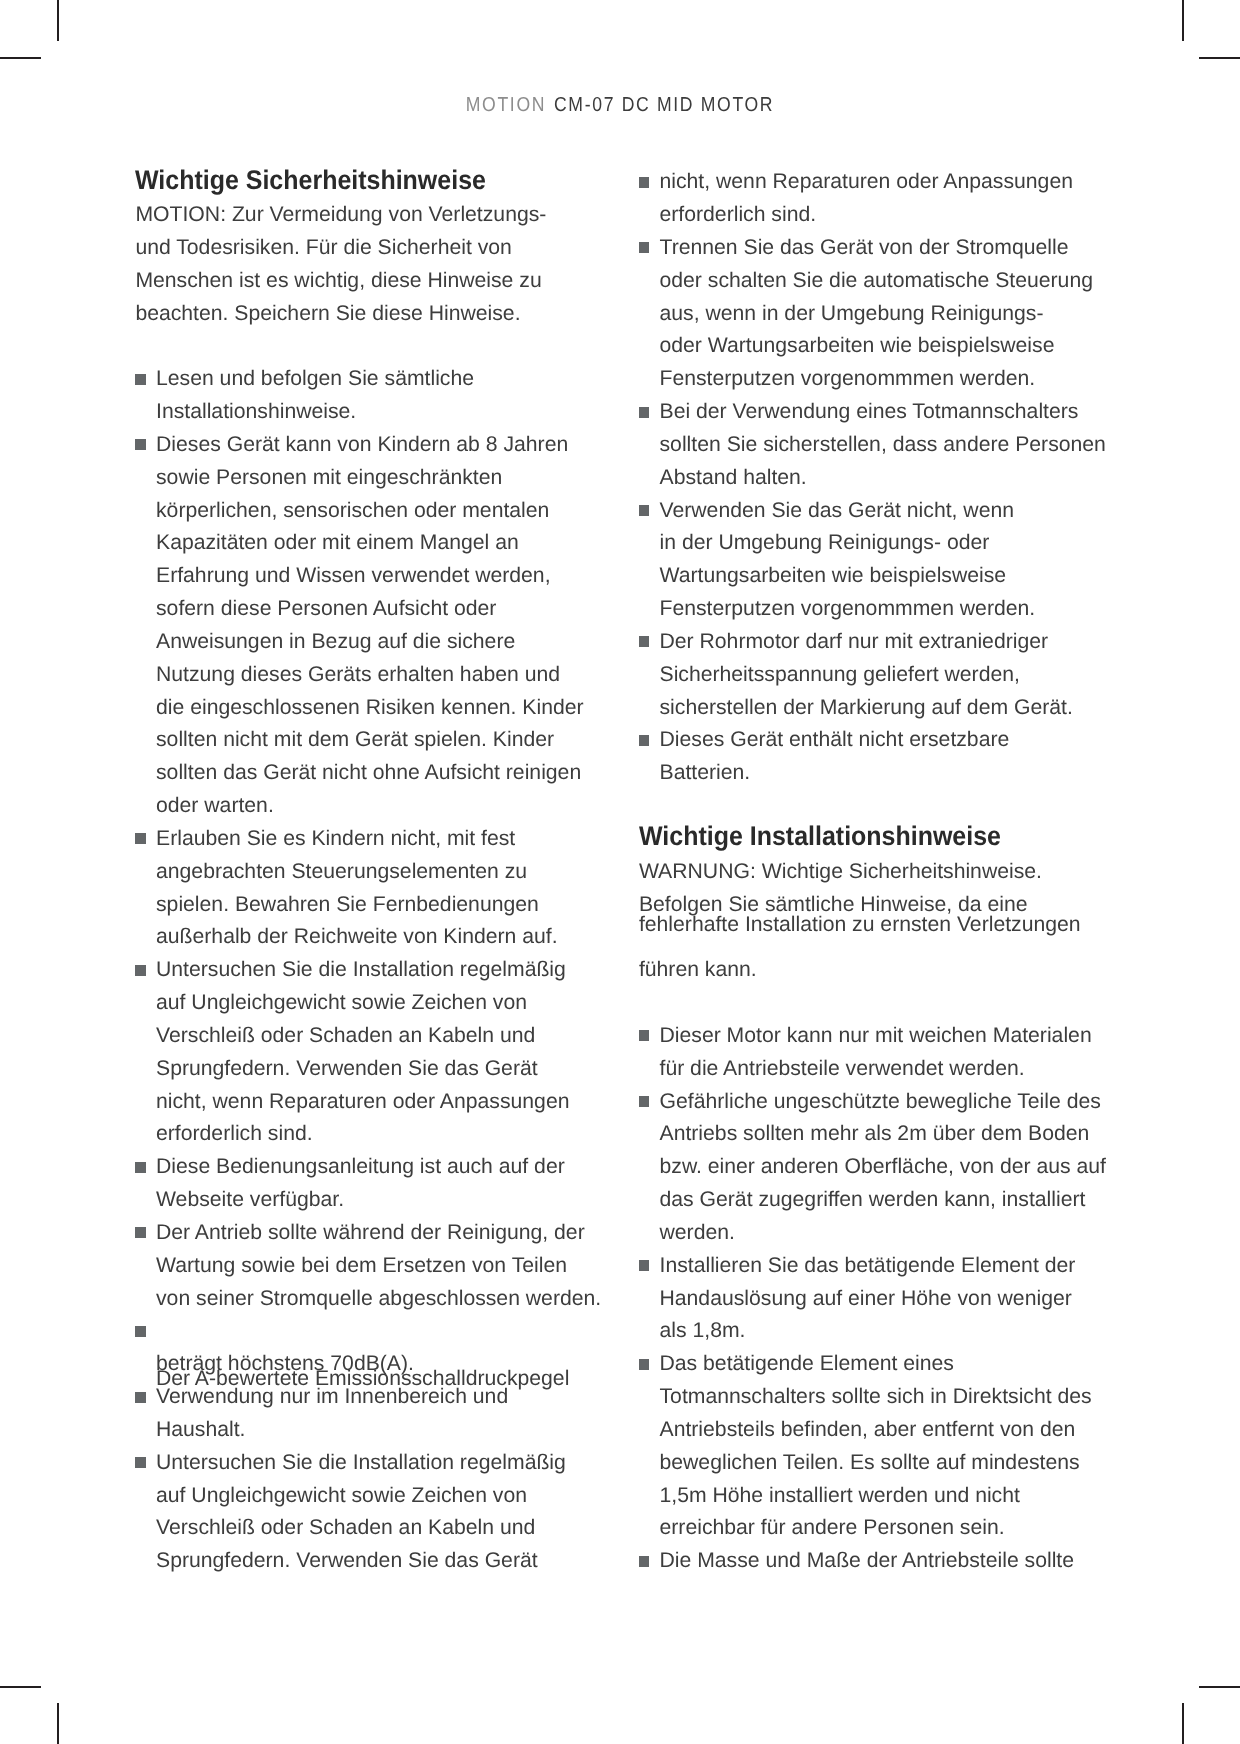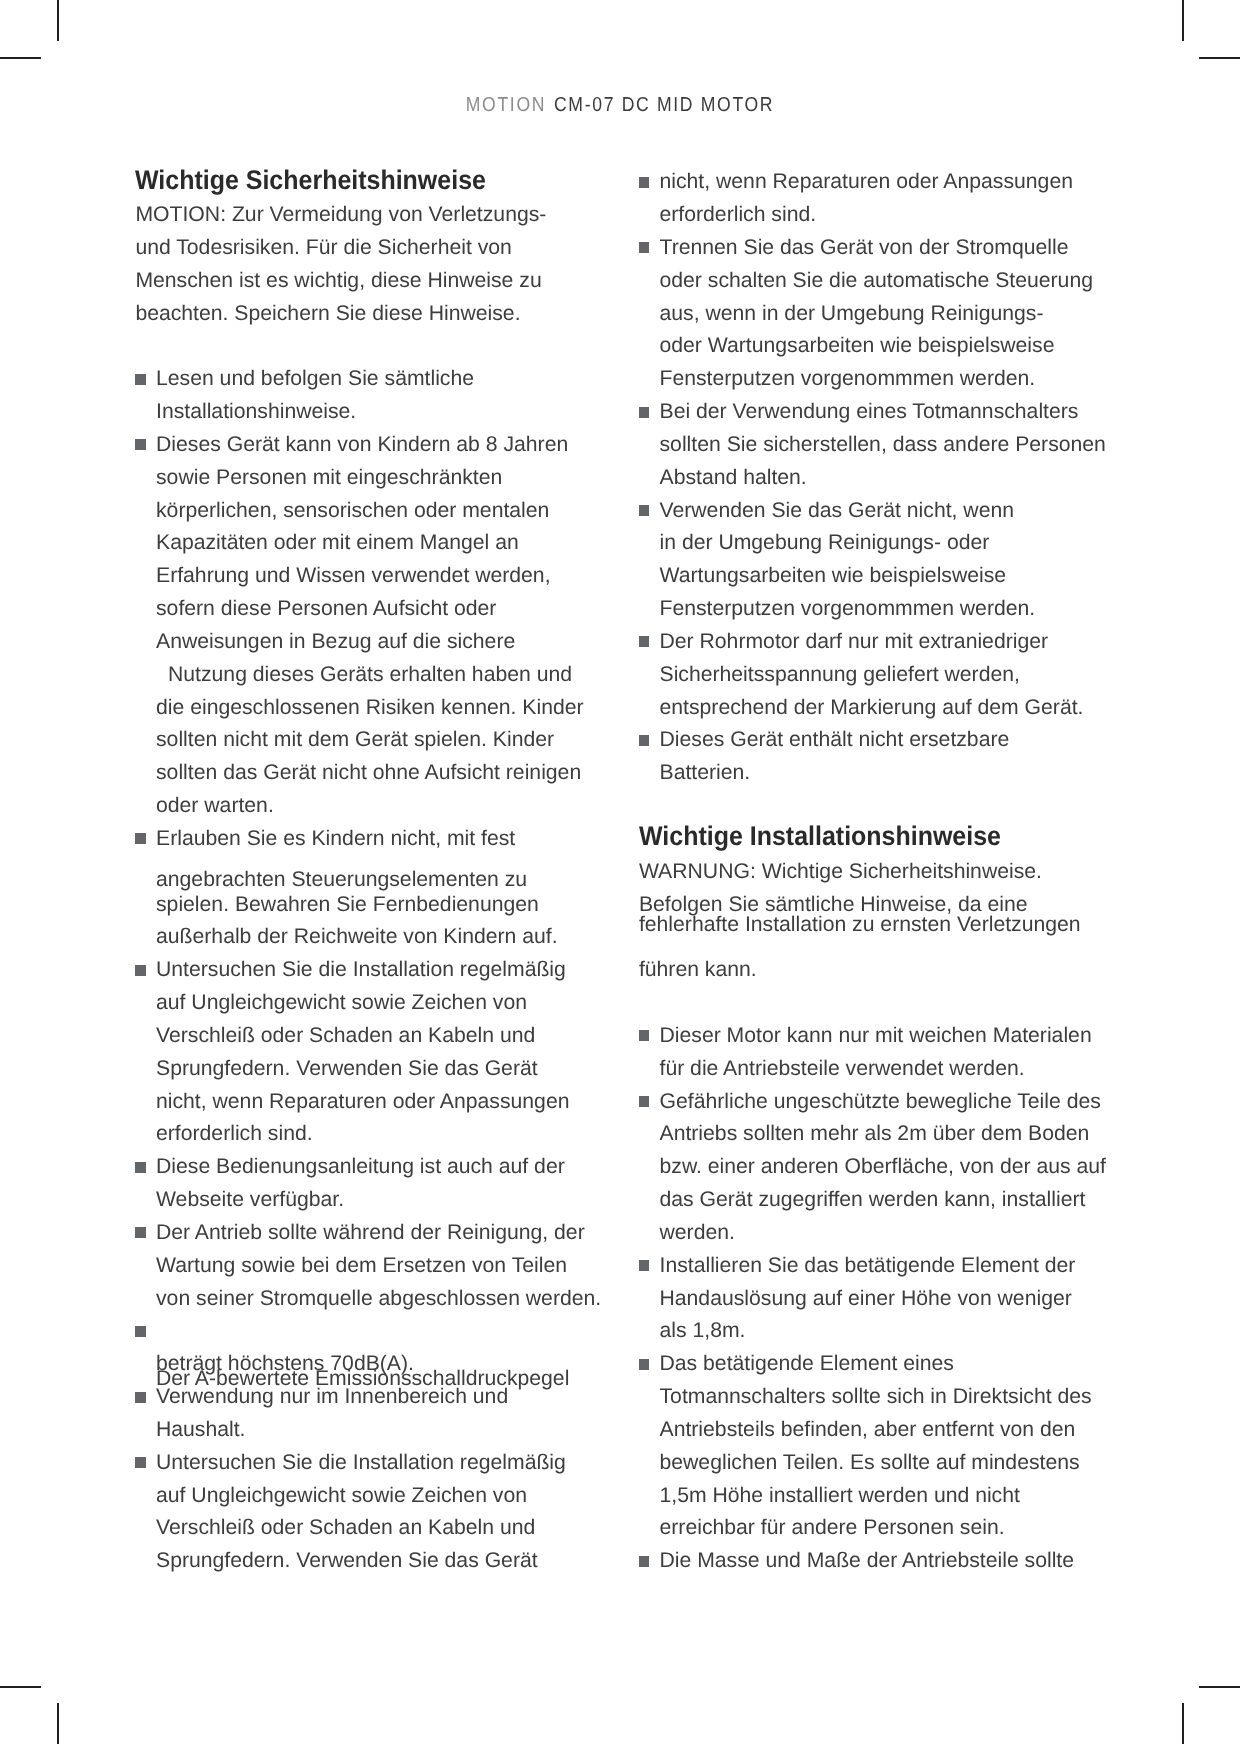--- a/index.html
+++ b/index.html
@@ -96,28 +96,28 @@
       <div class="bullet-marker" style="left: 135.4px; top: 373.78px;"></div>
       <div class="text-line" style="left: 156px; top: 400.11px;">Installationshinweise.</div>
       <div class="text-line" style="left: 156px; top: 432.94px;">Dieses Gerät kann von Kindern ab 8 Jahren</div>
       <div class="bullet-marker" style="left: 135.4px; top: 439.44px;"></div>
       <div class="text-line" style="left: 156px; top: 465.77px;">sowie Personen mit eingeschränkten</div>
       <div class="text-line" style="left: 156px; top: 498.6px;">körperlichen, sensorischen oder mentalen</div>
       <div class="text-line" style="left: 156px; top: 531.43px;">Kapazitäten oder mit einem Mangel an</div>
       <div class="text-line" style="left: 156px; top: 564.26px;">Erfahrung und Wissen verwendet werden,</div>
       <div class="text-line" style="left: 156px; top: 597.09px;">sofern diese Personen Aufsicht oder</div>
       <div class="text-line" style="left: 156px; top: 629.92px;">Anweisungen in Bezug auf die sichere</div>
-      <div class="text-line" style="left: 156px; top: 662.75px; margin-left: 12px;">Nutzung dieses Geräts erhalten haben und</div>
+      <div class="text-line" style="left: 156px; top: 662.75px;">Nutzung dieses Geräts erhalten haben und</div>
       <div class="text-line" style="left: 156px; top: 695.58px;">die eingeschlossenen Risiken kennen. Kinder</div>
       <div class="text-line" style="left: 156px; top: 728.41px;">sollten nicht mit dem Gerät spielen. Kinder</div>
       <div class="text-line" style="left: 156px; top: 761.24px;">sollten das Gerät nicht ohne Aufsicht reinigen</div>
       <div class="text-line" style="left: 156px; top: 794.07px;">oder warten.</div>
       <div class="text-line" style="left: 156px; top: 826.9px;">Erlauben Sie es Kindern nicht, mit fest</div>
       <div class="bullet-marker" style="left: 135.4px; top: 833.4px;"></div>
-      <div class="text-line" style="left: 156px; top: 859.73px; margin-top: 8px;">angebrachten Steuerungselementen zu</div>
+      <div class="text-line" style="left: 156px; top: 859.73px;">angebrachten Steuerungselementen zu</div>
       <div class="text-line" style="left: 156px; top: 892.56px;">spielen. Bewahren Sie Fernbedienungen</div>
       <div class="text-line" style="left: 156px; top: 925.39px;">außerhalb der Reichweite von Kindern auf.</div>
       <div class="text-line" style="left: 156px; top: 958.22px;">Untersuchen Sie die Installation regelmäßig</div>
       <div class="bullet-marker" style="left: 135.4px; top: 964.72px;"></div>
       <div class="text-line" style="left: 156px; top: 991.05px;">auf Ungleichgewicht sowie Zeichen von</div>
       <div class="text-line" style="left: 156px; top: 1023.88px;">Verschleiß oder Schaden an Kabeln und</div>
       <div class="text-line" style="left: 156px; top: 1056.71px;">Sprungfedern. Verwenden Sie das Gerät</div>
       <div class="text-line" style="left: 156px; top: 1089.54px;">nicht, wenn Reparaturen oder Anpassungen</div>
       <div class="text-line" style="left: 156px; top: 1122.37px;">erforderlich sind.</div>
       <div class="text-line" style="left: 156px; top: 1155.2px;">Diese Bedienungsanleitung ist auch auf der</div>
@@ -154,21 +154,21 @@
       <div class="text-line" style="left: 659.5px; top: 432.94px;">sollten Sie sicherstellen, dass andere Personen</div>
       <div class="text-line" style="left: 659.5px; top: 465.77px;">Abstand halten.</div>
       <div class="text-line" style="left: 659.5px; top: 498.6px;">Verwenden Sie das Gerät nicht, wenn</div>
       <div class="bullet-marker" style="left: 638.9px; top: 505.1px;"></div>
       <div class="text-line" style="left: 659.5px; top: 531.43px;">in der Umgebung Reinigungs- oder</div>
       <div class="text-line" style="left: 659.5px; top: 564.26px;">Wartungsarbeiten wie beispielsweise</div>
       <div class="text-line" style="left: 659.5px; top: 597.09px;">Fensterputzen vorgenommmen werden.</div>
       <div class="text-line" style="left: 659.5px; top: 629.92px;">Der Rohrmotor darf nur mit extraniedriger</div>
       <div class="bullet-marker" style="left: 638.9px; top: 636.42px;"></div>
       <div class="text-line" style="left: 659.5px; top: 662.75px;">Sicherheitsspannung geliefert werden,</div>
-      <div class="text-line" style="left: 659.5px; top: 695.58px;">entsprechend der Markierung auf dem Gerät.</div>
+      <div class="text-line" style="left: 659.5px; top: 695.58px;">sicherstellen der Markierung auf dem Gerät.</div>
       <div class="text-line" style="left: 659.5px; top: 728.41px;">Dieses Gerät enthält nicht ersetzbare</div>
       <div class="bullet-marker" style="left: 638.9px; top: 734.91px;"></div>
       <div class="text-line" style="left: 659.5px; top: 761.24px;">Batterien.</div>
       <div class="text-line heading-line" style="left: 638.9px; top: 821.1px;">Wichtige Installationshinweise</div>
       <div class="text-line" style="left: 638.9px; top: 859.73px;">WARNUNG: Wichtige Sicherheitshinweise.</div>
       <div class="text-line" style="left: 638.9px; top: 892.56px;">Befolgen Sie sämtliche Hinweise, da eine</div>
       <div class="text-line" style="left: 638.9px; top: 913px;">fehlerhafte Installation zu ernsten Verletzungen</div>
       <div class="text-line" style="left: 638.9px; top: 958.22px;">führen kann.</div>
       <div class="text-line" style="left: 659.5px; top: 1023.88px;">Dieser Motor kann nur mit weichen Materialen</div>
       <div class="bullet-marker" style="left: 638.9px; top: 1030.38px;"></div>

